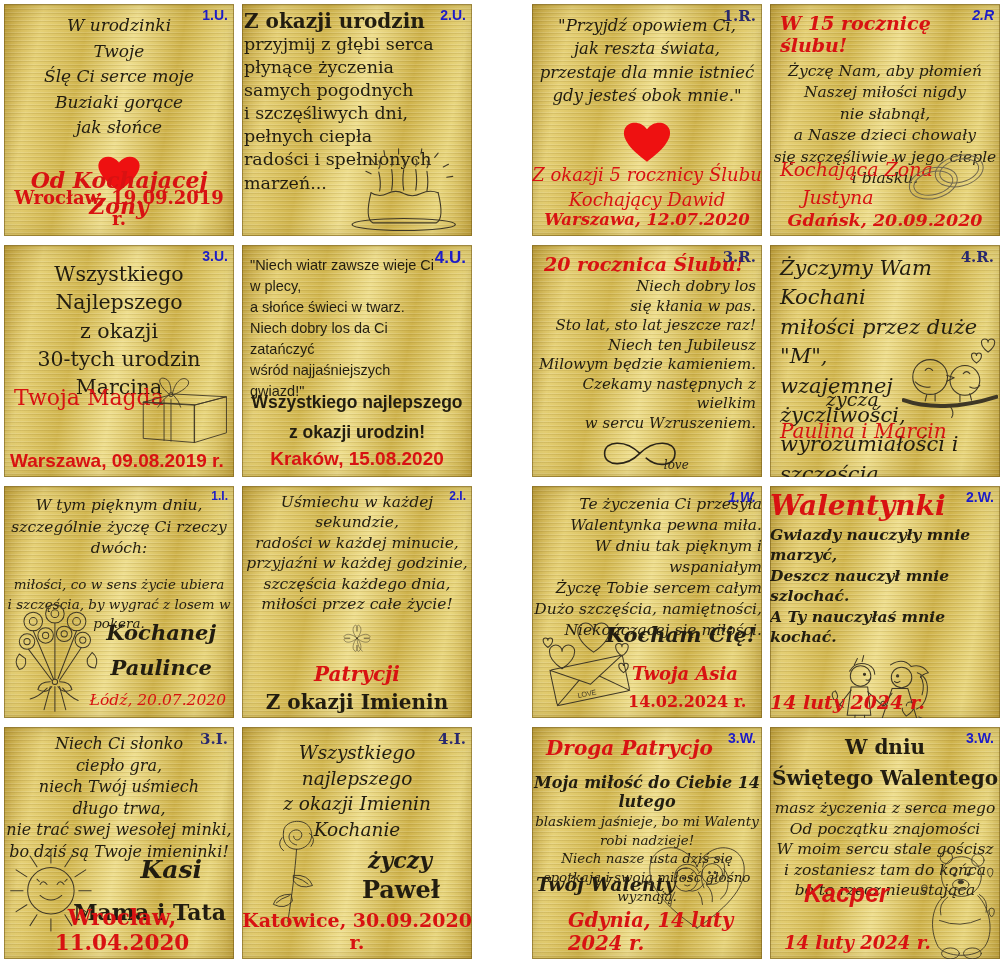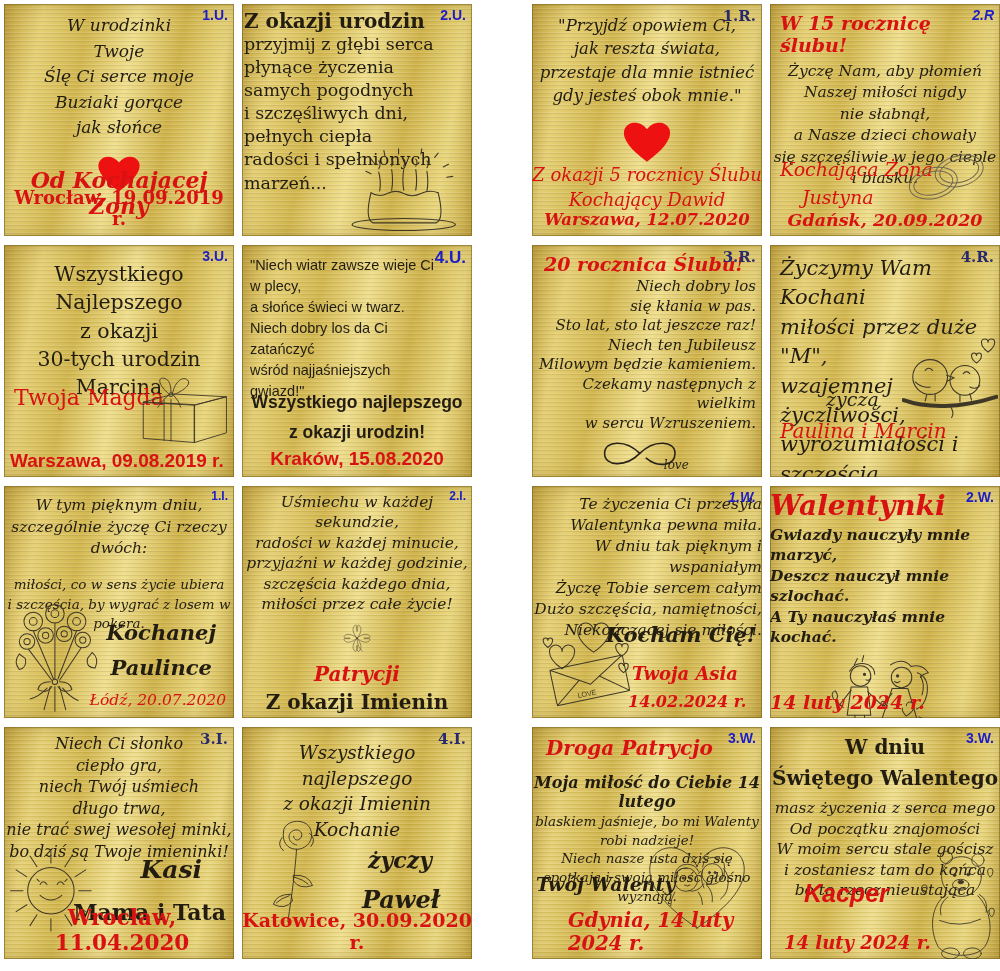--- a/index.html
+++ b/index.html
@@ -79,40 +79,40 @@
   .p10 .poem{font-style:italic;font-size:15.5px;line-height:1.32;padding-top:6px}
   .p10 .clsvg{width:44px;height:44px;margin:2px auto 0}
   .p10 .sig1{color:#d81212;font-weight:bold;font-style:italic;font-size:20px;margin-top:1px}
   .p10 .msg{font-weight:bold;font-size:20px;line-height:1.5;margin-top:1px}
   
   .p11{text-align:right}
   .p11 .poem{font-style:italic;font-size:15.5px;line-height:1.36;padding-top:8px}
   .p11 .envsvg{position:absolute;left:8px;bottom:2px;width:104px;height:104px}
   .p11 .msg{position:absolute;right:6px;top:136px;font-weight:bold;font-style:italic;font-size:21px}
   .p11 .sig{position:absolute;right:24px;top:177px;font-weight:bold;font-style:italic;font-size:18px}
-  .p11 .date{position:absolute;left:96px;bottom:7px;font-weight:bold;font-style:italic;font-size:16px}
+  .p11 .date{position:absolute;left:96px;bottom:7px;font-weight:bold;font-size:16px}
   
   .p12{text-align:left}
   .p12 .title{color:#d81212;font-weight:bold;font-style:italic;font-size:28px;padding-top:3px}
   .p12 .poem{font-weight:bold;font-style:italic;font-size:15.5px;line-height:1.32;margin-top:3px}
   .p12 .cpsvg{width:134px;height:122px;margin:0 auto}
   .p12 .date{position:absolute;left:0;right:0;bottom:5px;font-weight:bold;font-style:italic;font-size:19px}
   
   .p13{text-align:center}
   .p13 .poem{font-style:italic;font-size:16px;line-height:1.35;padding-top:6px}
   .p13 .sunsvg{position:absolute;left:2px;top:118px;width:96px;height:90px}
   .p13 .sig1{position:absolute;right:32px;top:128px;font-weight:bold;font-style:italic;font-size:25px}
   .p13 .sig2{position:absolute;right:8px;top:172px;font-weight:bold;font-size:22px}
   .p13 .date{position:absolute;left:6px;bottom:4px;font-weight:bold;font-size:21.5px}
   
   .p14{text-align:center}
   .p14 .poem{font-style:italic;font-size:18.5px;line-height:1.38;padding-top:13px}
   .p14 .rosesvg{position:absolute;left:14px;top:86px;width:84px;height:116px}
   .p14 .msg{position:absolute;right:40px;top:120px;font-weight:bold;font-style:italic;font-size:22px}
-  .p14 .sig{position:absolute;right:32px;top:158px;font-weight:bold;font-style:italic;font-size:24px}
+  .p14 .sig{position:absolute;right:32px;top:148px;font-weight:bold;font-size:24px}
   .p14 .date{position:absolute;left:0;right:0;bottom:6px;font-weight:bold;font-size:19px}
   
   .p15 .title{color:#d81212;font-weight:bold;font-style:italic;font-size:20px;text-align:left;padding:9px 0 0 14px}
   .p15 .msg{font-weight:bold;font-style:italic;font-size:16px;text-align:center;margin-top:13px}
   .p15 .poem{font-style:italic;font-size:13.5px;line-height:1.38;text-align:center;margin-top:1px}
   .p15 .sig{position:absolute;left:4px;top:146px;font-weight:bold;font-style:italic;font-size:19px}
   .p15 .hcsvg{position:absolute;right:4px;top:104px;width:122px;height:104px}
   .p15 .date{position:absolute;left:36px;bottom:4px;font-weight:bold;font-style:italic;font-size:19.5px}
   
   .p16{text-align:center}

